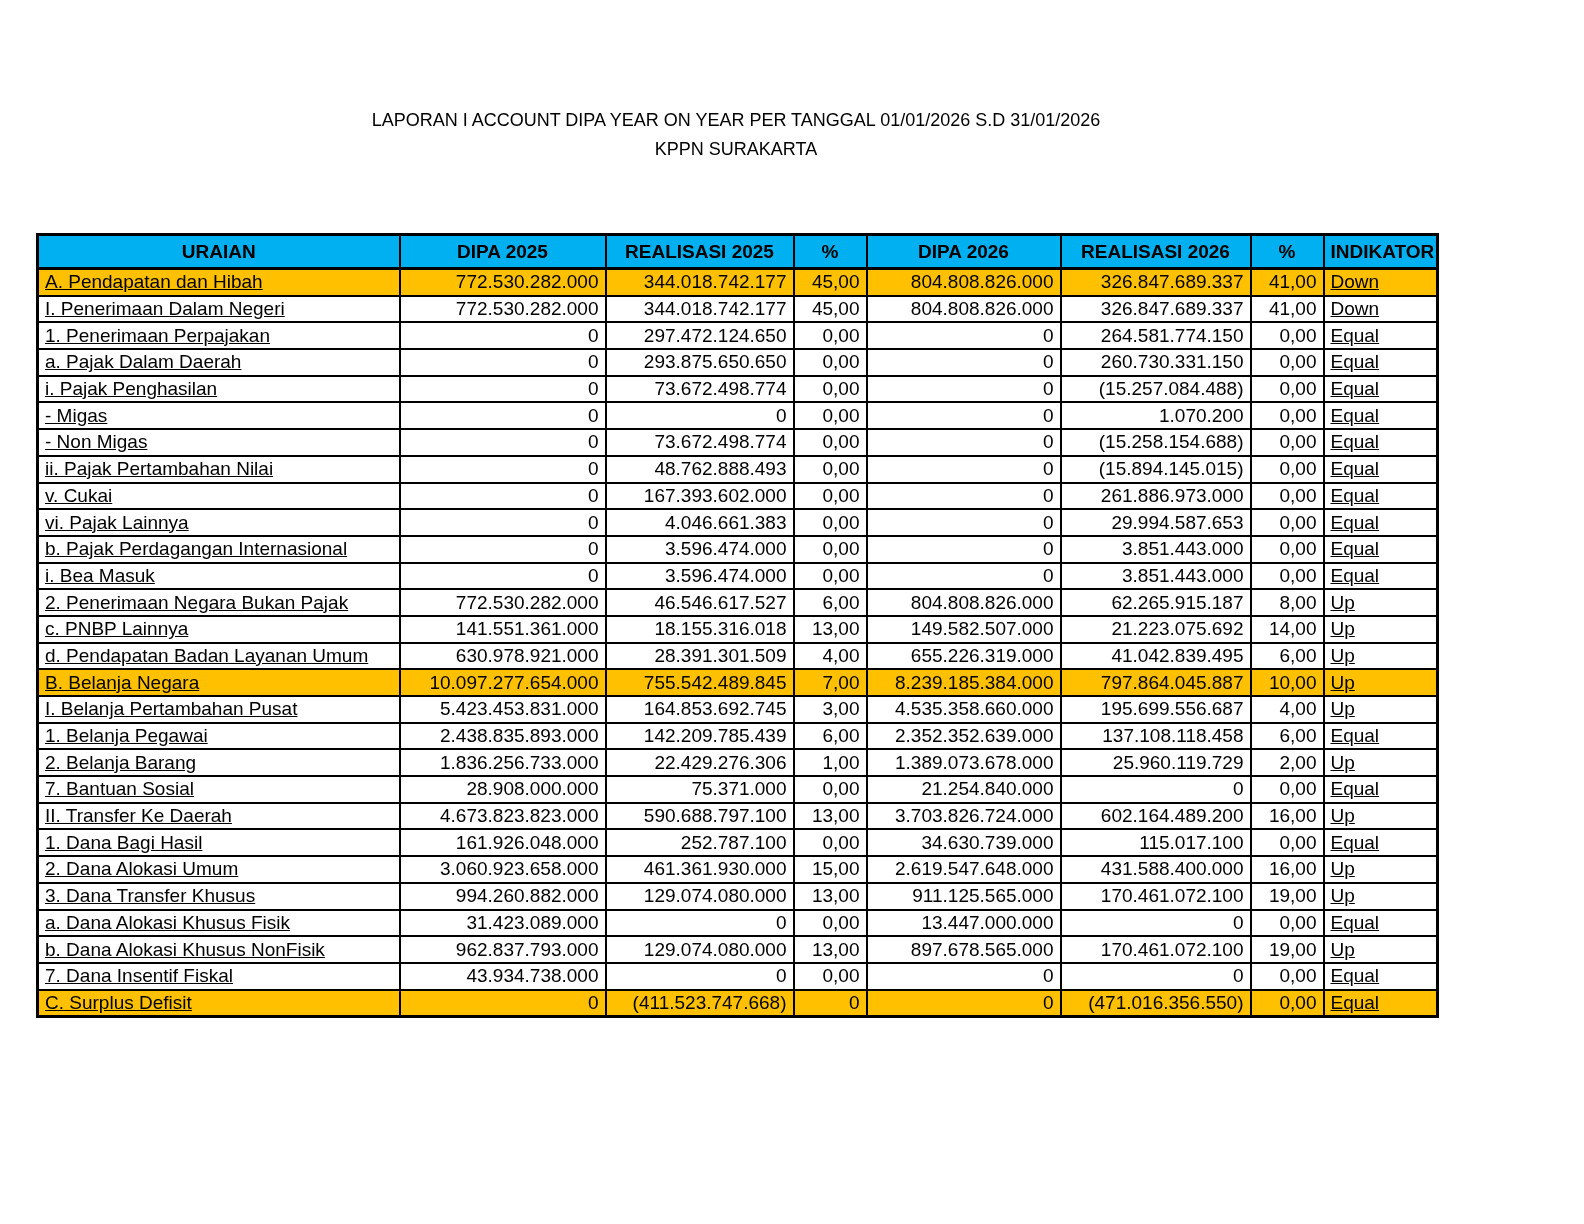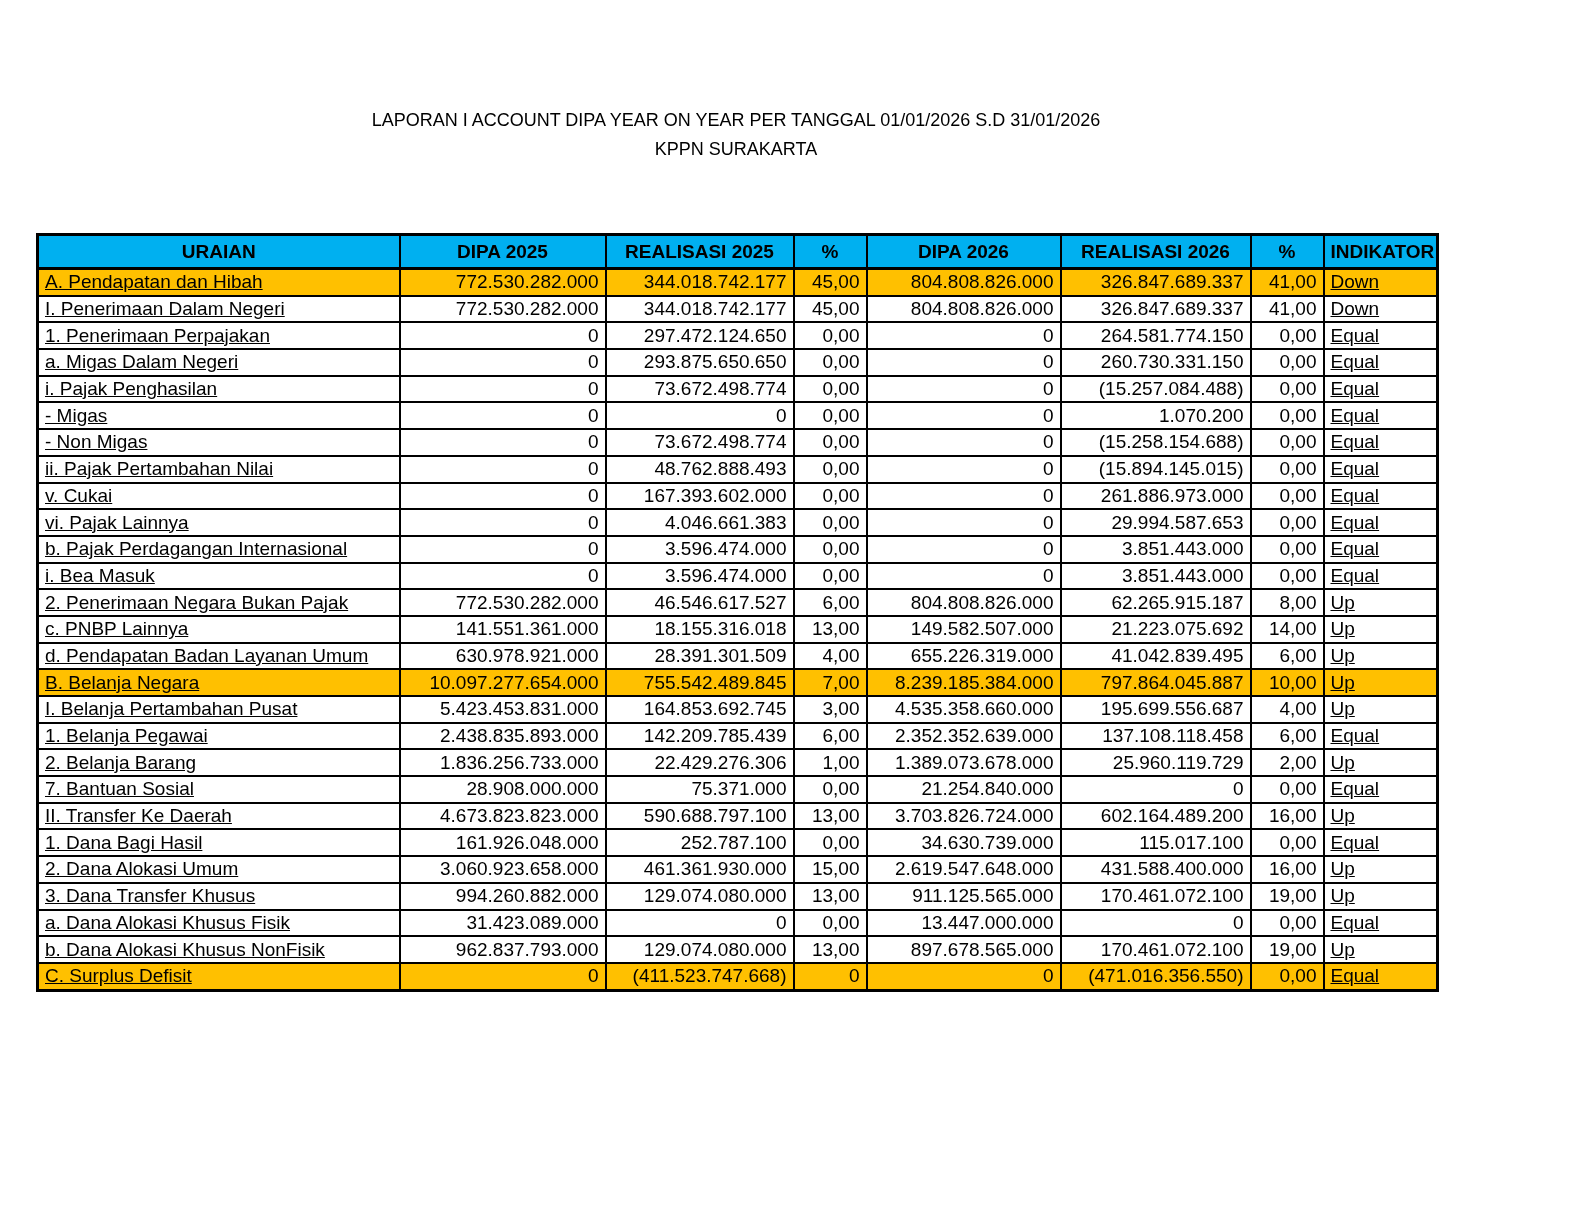--- a/index.html
+++ b/index.html
@@ -118,21 +118,21 @@
         <td class="al">1. Penerimaan Perpajakan</td>
         <td class="ar">0</td>
         <td class="ar">297.472.124.650</td>
         <td class="ar">0,00</td>
         <td class="ar">0</td>
         <td class="ar">264.581.774.150</td>
         <td class="ar">0,00</td>
         <td class="al">Equal</td>
       </tr>
       <tr>
-        <td class="al">a. Migas Dalam Negeri</td>
+        <td class="al">a. Pajak Dalam Daerah</td>
         <td class="ar">0</td>
         <td class="ar">293.875.650.650</td>
         <td class="ar">0,00</td>
         <td class="ar">0</td>
         <td class="ar">260.730.331.150</td>
         <td class="ar">0,00</td>
         <td class="al">Equal</td>
       </tr>
       <tr>
         <td class="al">i. Pajak Penghasilan</td>
@@ -347,20 +347,30 @@
       <tr>
         <td class="al">b. Dana Alokasi Khusus NonFisik</td>
         <td class="ar">962.837.793.000</td>
         <td class="ar">129.074.080.000</td>
         <td class="ar">13,00</td>
         <td class="ar">897.678.565.000</td>
         <td class="ar">170.461.072.100</td>
         <td class="ar">19,00</td>
         <td class="al">Up</td>
       </tr>
+      <tr>
+        <td class="al">7. Dana Insentif Fiskal</td>
+        <td class="ar">43.934.738.000</td>
+        <td class="ar">0</td>
+        <td class="ar">0,00</td>
+        <td class="ar">0</td>
+        <td class="ar">0</td>
+        <td class="ar">0,00</td>
+        <td class="al">Equal</td>
+      </tr>
       <tr class="hl">
         <td class="al">C. Surplus Defisit</td>
         <td class="ar">0</td>
         <td class="ar">(411.523.747.668)</td>
         <td class="ar">0</td>
         <td class="ar">0</td>
         <td class="ar">(471.016.356.550)</td>
         <td class="ar">0,00</td>
         <td class="al">Equal</td>
       </tr>

